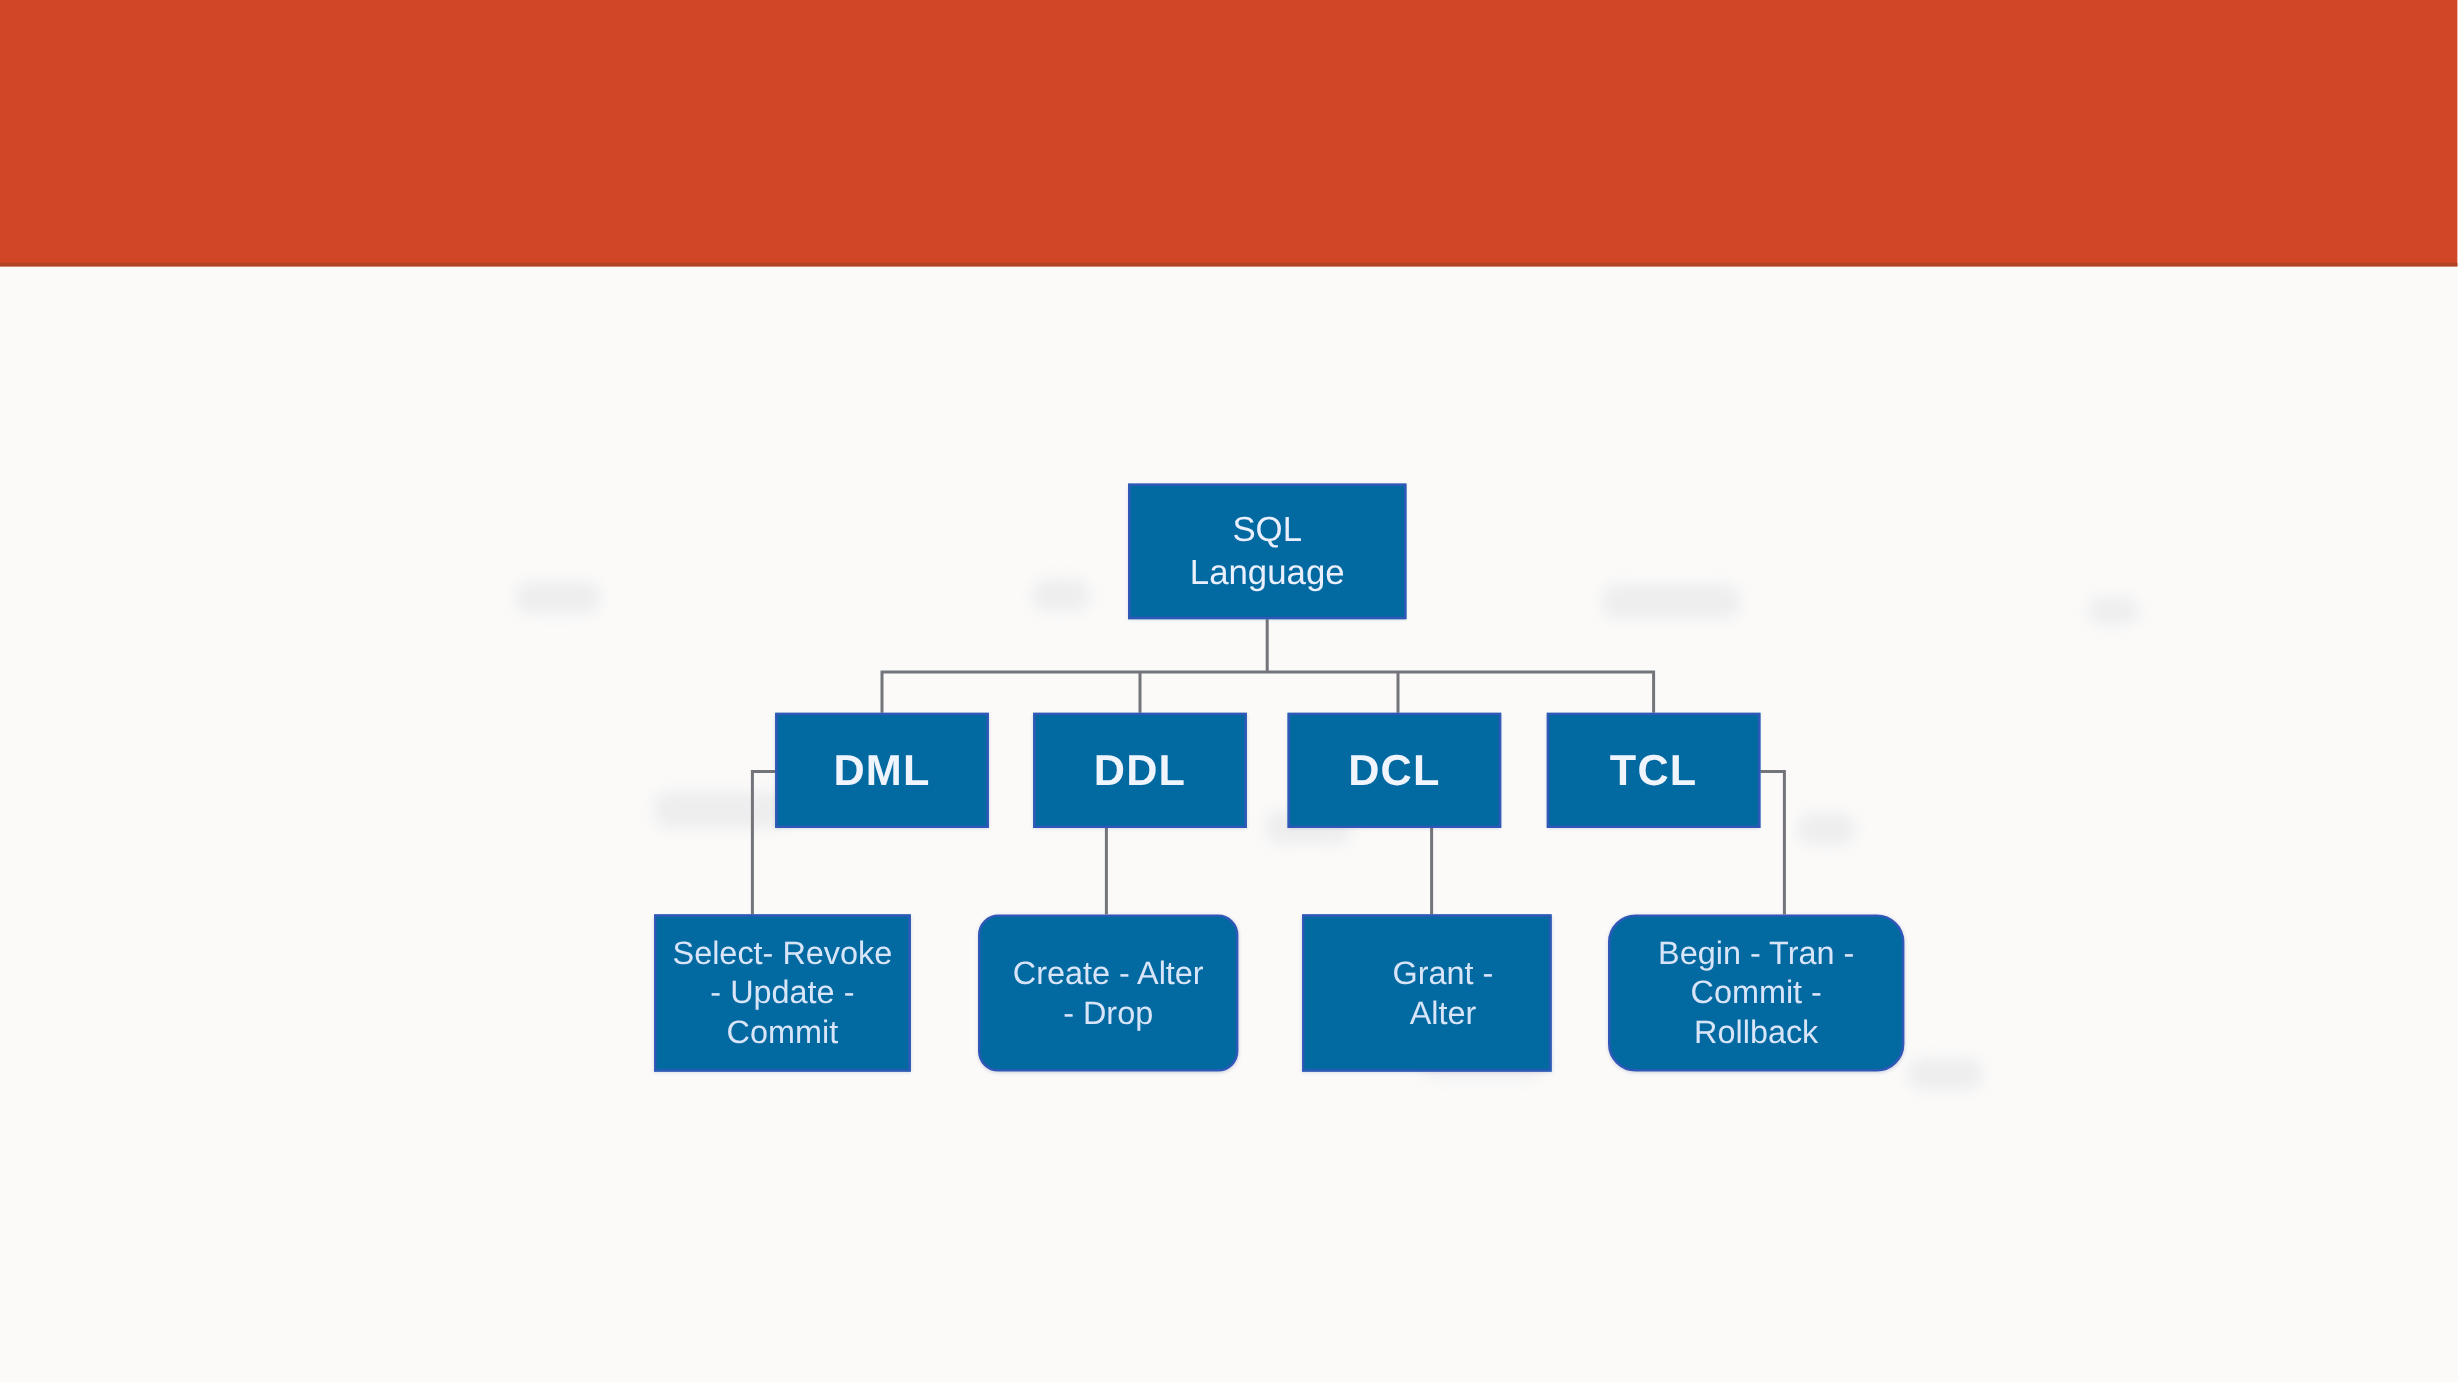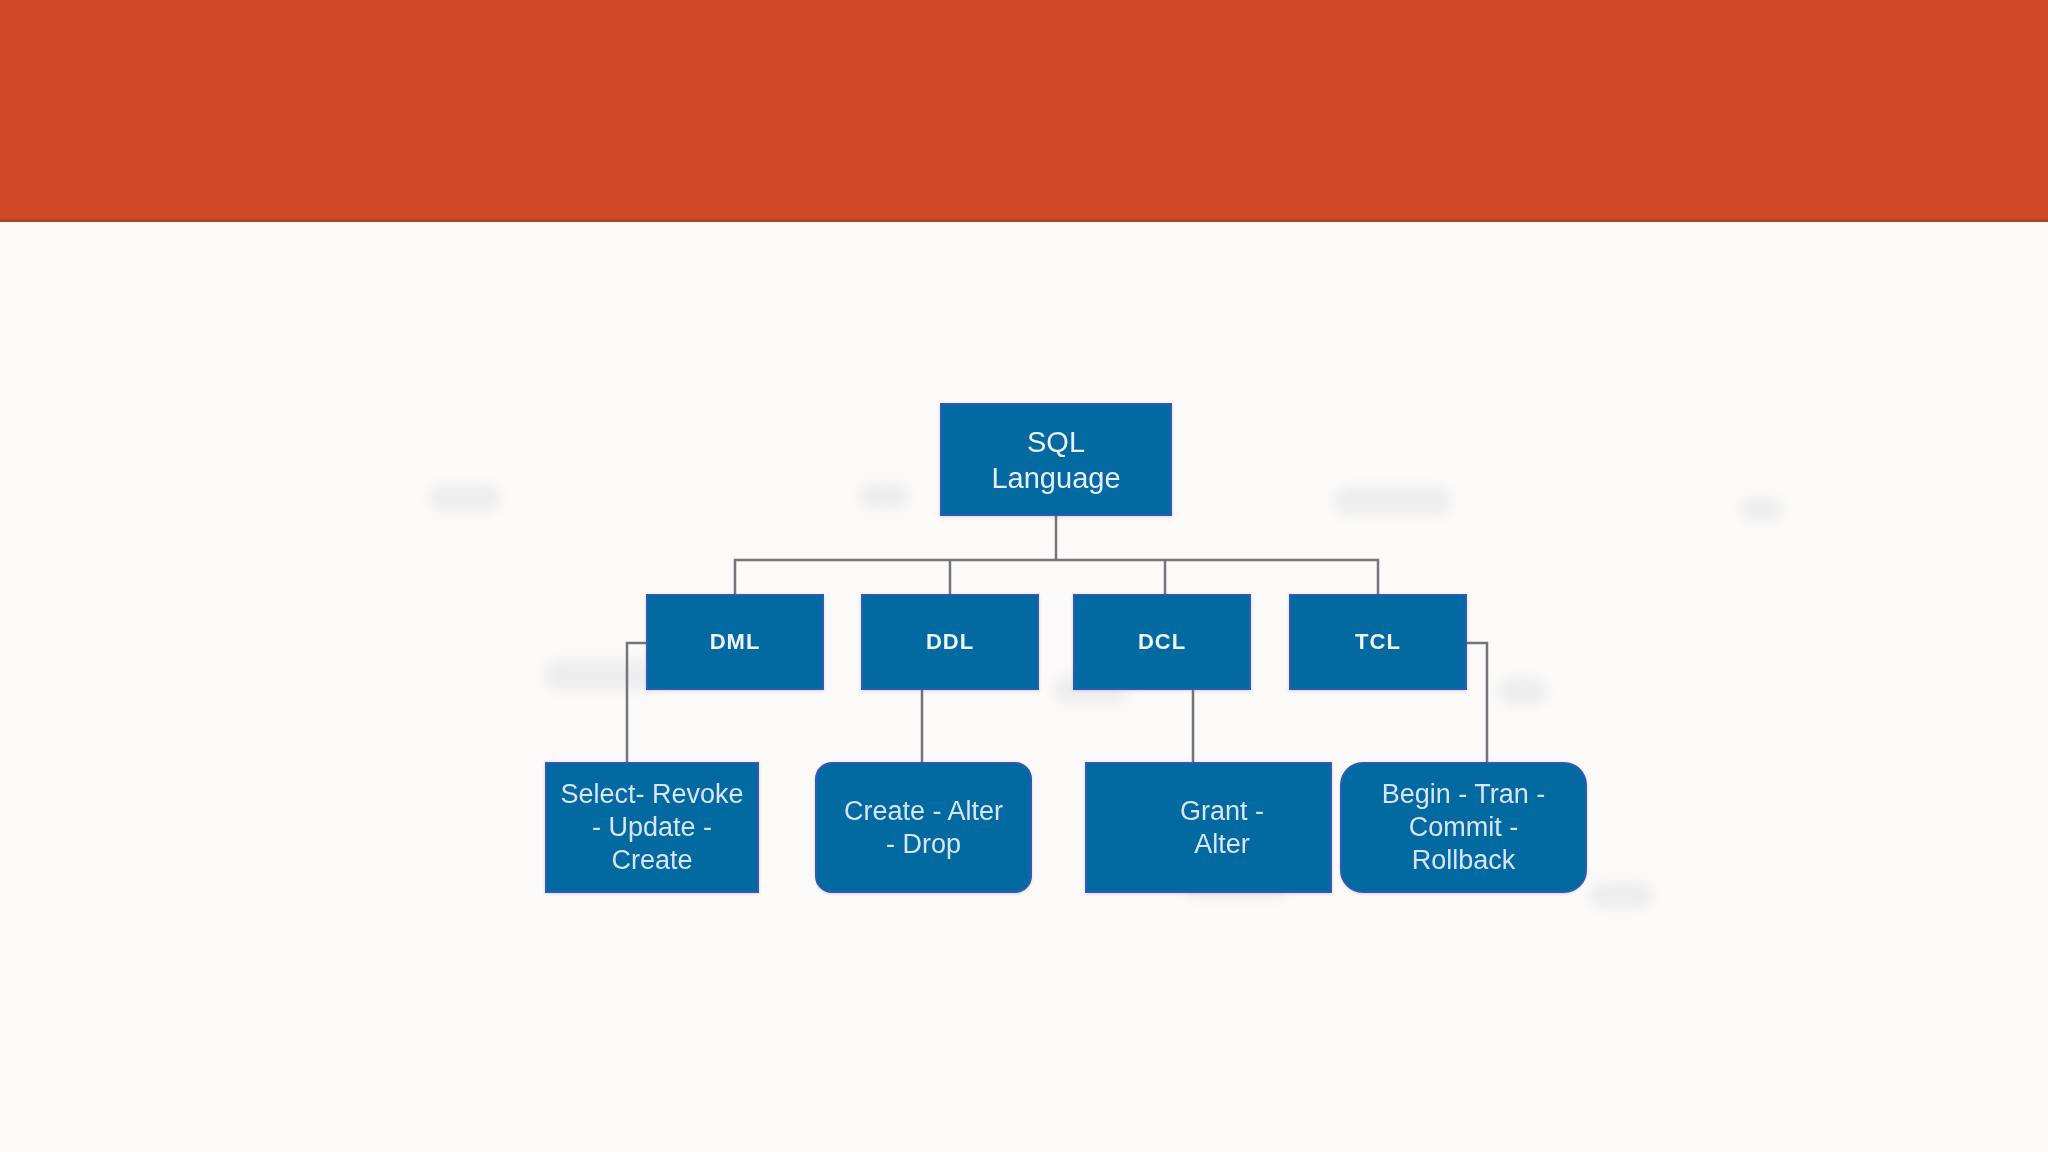--- a/index.html
+++ b/index.html
@@ -38,33 +38,33 @@
   .node .line {
     display: block;
     white-space: nowrap;
   }
   .node-root {
     left: 940px; top: 403px; width: 232px; height: 113px;
     color: #e9effc; font-size: 29px; line-height: 36px; font-weight: 400;
   }
   .node-l2 {
     top: 594px; height: 96px; width: 178px;
-    color: #eff4fd; font-size: 22px; font-weight: 700; letter-spacing: 1px;
+    color: #eff4fd; font-size: 36px; font-weight: 700; letter-spacing: 1px;
   }
   .node-dml { left: 646px; }
   .node-ddl { left: 861px; }
   .node-dcl { left: 1073px; }
   .node-tcl { left: 1289px; }
   .node-l3 {
     top: 762px; height: 131px;
     color: #d8e5f8; font-size: 27px; line-height: 33px; font-weight: 400;
   }
   .node-leaf1 { left: 545px; width: 214px; }
   .node-leaf2 { left: 815px; width: 217px; border-radius: 17px; }
-  .node-leaf3 { left: 1085px; width: 247px; padding-left: 27px; }
+  .node-leaf3 { left: 1085px; width: 208px; padding-left: 27px; }
   .node-leaf4 { left: 1340px; width: 247px; border-radius: 23px; }
   .watermark {
     position: absolute;
     background: #d9d9de;
     border-radius: 12px;
     filter: blur(6px);
     opacity: 0.38;
   }
 </style>
 </head>
@@ -111,21 +111,21 @@
   <div class="node node-l2 node-ddl">
     <span class="line">DDL</span>
   </div>
   <div class="node node-l2 node-tcl">
     <span class="line">TCL</span>
   </div>
 
   <div class="node node-l3 node-leaf1">
     <span class="line">Select- Revoke</span>
     <span class="line">- Update -</span>
-    <span class="line">Create</span>
+    <span class="line">Commit</span>
   </div>
   <div class="node node-l3 node-leaf2">
     <span class="line">Create - Alter</span>
     <span class="line">- Drop</span>
   </div>
   <div class="node node-l3 node-leaf3">
     <span class="line">Grant -</span>
     <span class="line">Alter</span>
   </div>
   <div class="node node-l3 node-leaf4">

